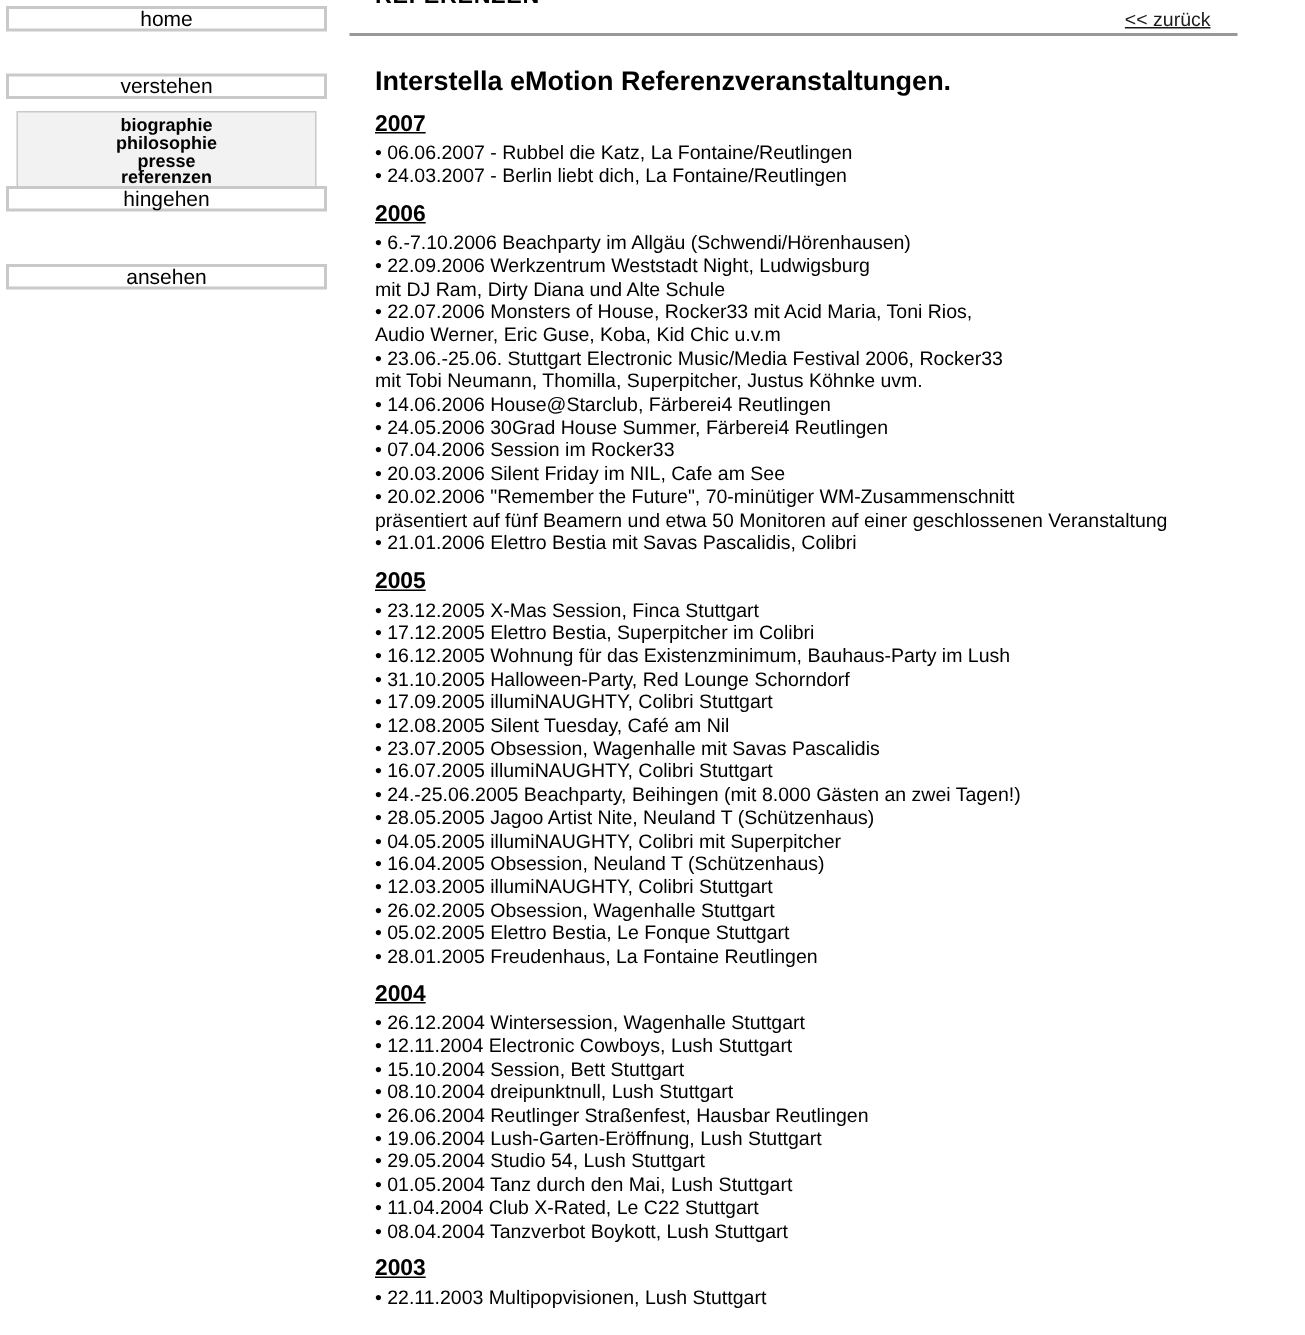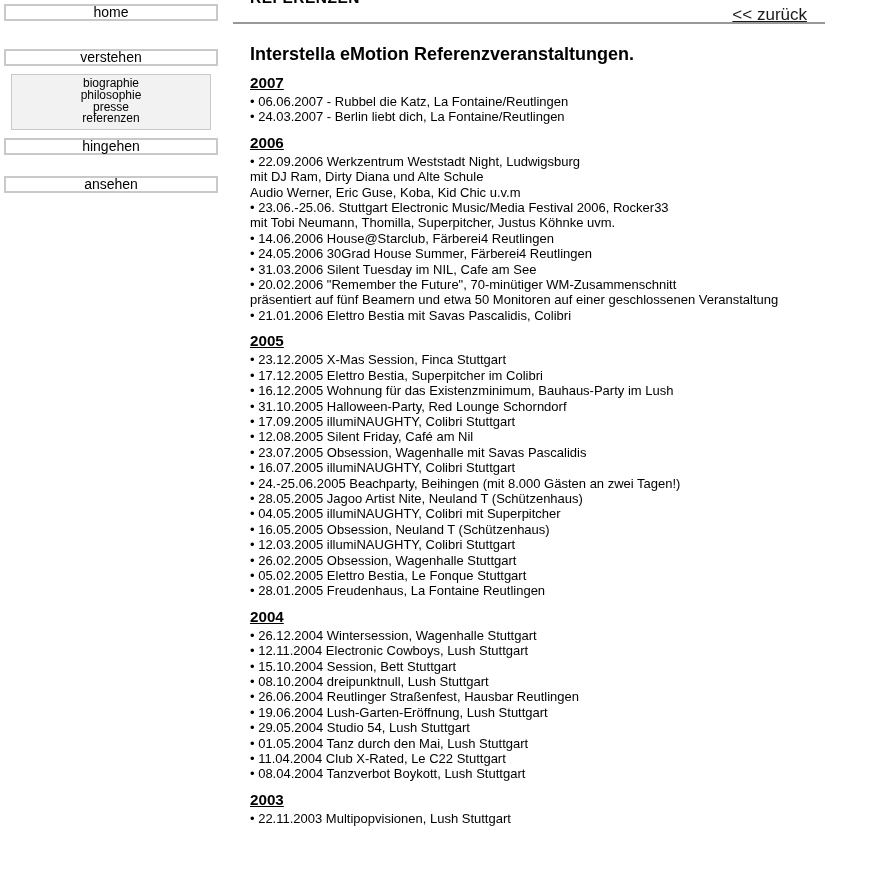--- a/index.html
+++ b/index.html
@@ -14,41 +14,41 @@
   
   .sidebar { position: absolute; left: 0; top: 0; width: 230px; }
   .nav-btn {
     position: absolute; left: 4px; width: 210px;
     border: 2px solid #c9c9c9; background: #ffffff;
     text-align: center; font-size: 14px; line-height: 13px;
     height: 13px; cursor: pointer;
   }
   .nav-btn-home      { top: 4px; }
   .nav-btn-verstehen { top: 49px; }
-  .nav-btn-hingehen  { top: 138px; }
+  .nav-btn-hingehen  { top: 124px; }
   .nav-btn-ansehen   { top: 176px; }
   .submenu-box {
     position: absolute; left: 11px; top: 74px; width: 198px;
     border: 1px solid #c9c9c9; background: #f2f2f2;
-    text-align: center; padding: 3px 0 4px 0;
+    text-align: center; padding: 3px 0 4px 0; font-weight: bold;
   }
   .submenu-item {
     display: block; font-size: 12px; line-height: 11.8px;
     color: #000000; text-decoration: none; cursor: pointer;
   }
   
   .content { position: absolute; left: 233px; top: 0; width: 592px; }
   .title-clip { height: 7px; overflow: hidden; margin-left: 17px; }
   .page-title {
     display: block; font-size: 15.5px; font-weight: bold;
     margin: -11px 0 0 0; letter-spacing: 0.5px;
   }
   .back-link {
     position: absolute; top: 5px; right: 18px;
-    font-size: 17px; color: #1a1a1a;
+    font-size: 13px; color: #1a1a1a;
     text-decoration: underline; cursor: pointer;
   }
   .rule {
     border: none; border-top: 2px solid #989898;
     margin: 15px 0 0 0; height: 0;
   }
   .intro { margin: 20px 0 0 17px; font-weight: bold; font-size: 18px; }
   .sections { margin-left: 17px; }
   .section h3 {
     font-size: 15.2px; font-weight: bold;
@@ -80,46 +80,49 @@
   <hr class="rule">
   <div class="intro">Interstella eMotion Referenzveranstaltungen.</div>
   <div class="sections">
       <div class="section">
         <h3>2007</h3>
         <div class="line">• 06.06.2007 - Rubbel die Katz, La Fontaine/Reutlingen</div>
         <div class="line">• 24.03.2007 - Berlin liebt dich, La Fontaine/Reutlingen</div>
       </div>
       <div class="section">
         <h3>2006</h3>
+        <div class="line">• 6.-7.10.2006 Beachparty im Allgäu (Schwendi/Hörenhausen)</div>
         <div class="line">• 22.09.2006 Werkzentrum Weststadt Night, Ludwigsburg</div>
         <div class="line">mit DJ Ram, Dirty Diana und Alte Schule</div>
+        <div class="line">• 22.07.2006 Monsters of House, Rocker33 mit Acid Maria, Toni Rios,</div>
         <div class="line">Audio Werner, Eric Guse, Koba, Kid Chic u.v.m</div>
         <div class="line">• 23.06.-25.06. Stuttgart Electronic Music/Media Festival 2006, Rocker33</div>
         <div class="line">mit Tobi Neumann, Thomilla, Superpitcher, Justus Köhnke uvm.</div>
         <div class="line">• 14.06.2006 House@Starclub, Färberei4 Reutlingen</div>
         <div class="line">• 24.05.2006 30Grad House Summer, Färberei4 Reutlingen</div>
-        <div class="line">• 31.03.2006 Silent Tuesday im NIL, Cafe am See</div>
+        <div class="line">• 07.04.2006 Session im Rocker33</div>
+        <div class="line">• 20.03.2006 Silent Friday im NIL, Cafe am See</div>
         <div class="line">• 20.02.2006 "Remember the Future", 70-minütiger WM-Zusammenschnitt</div>
         <div class="line">präsentiert auf fünf Beamern und etwa 50 Monitoren auf einer geschlossenen Veranstaltung</div>
         <div class="line">• 21.01.2006 Elettro Bestia mit Savas Pascalidis, Colibri</div>
       </div>
       <div class="section">
         <h3>2005</h3>
         <div class="line">• 23.12.2005 X-Mas Session, Finca Stuttgart</div>
         <div class="line">• 17.12.2005 Elettro Bestia, Superpitcher im Colibri</div>
         <div class="line">• 16.12.2005 Wohnung für das Existenzminimum, Bauhaus-Party im Lush</div>
         <div class="line">• 31.10.2005 Halloween-Party, Red Lounge Schorndorf</div>
         <div class="line">• 17.09.2005 illumiNAUGHTY, Colibri Stuttgart</div>
-        <div class="line">• 12.08.2005 Silent Friday, Café am Nil</div>
+        <div class="line">• 12.08.2005 Silent Tuesday, Café am Nil</div>
         <div class="line">• 23.07.2005 Obsession, Wagenhalle mit Savas Pascalidis</div>
         <div class="line">• 16.07.2005 illumiNAUGHTY, Colibri Stuttgart</div>
         <div class="line">• 24.-25.06.2005 Beachparty, Beihingen (mit 8.000 Gästen an zwei Tagen!)</div>
         <div class="line">• 28.05.2005 Jagoo Artist Nite, Neuland T (Schützenhaus)</div>
         <div class="line">• 04.05.2005 illumiNAUGHTY, Colibri mit Superpitcher</div>
-        <div class="line">• 16.05.2005 Obsession, Neuland T (Schützenhaus)</div>
+        <div class="line">• 16.04.2005 Obsession, Neuland T (Schützenhaus)</div>
         <div class="line">• 12.03.2005 illumiNAUGHTY, Colibri Stuttgart</div>
         <div class="line">• 26.02.2005 Obsession, Wagenhalle Stuttgart</div>
         <div class="line">• 05.02.2005 Elettro Bestia, Le Fonque Stuttgart</div>
         <div class="line">• 28.01.2005 Freudenhaus, La Fontaine Reutlingen</div>
       </div>
       <div class="section">
         <h3>2004</h3>
         <div class="line">• 26.12.2004 Wintersession, Wagenhalle Stuttgart</div>
         <div class="line">• 12.11.2004 Electronic Cowboys, Lush Stuttgart</div>
         <div class="line">• 15.10.2004 Session, Bett Stuttgart</div>

